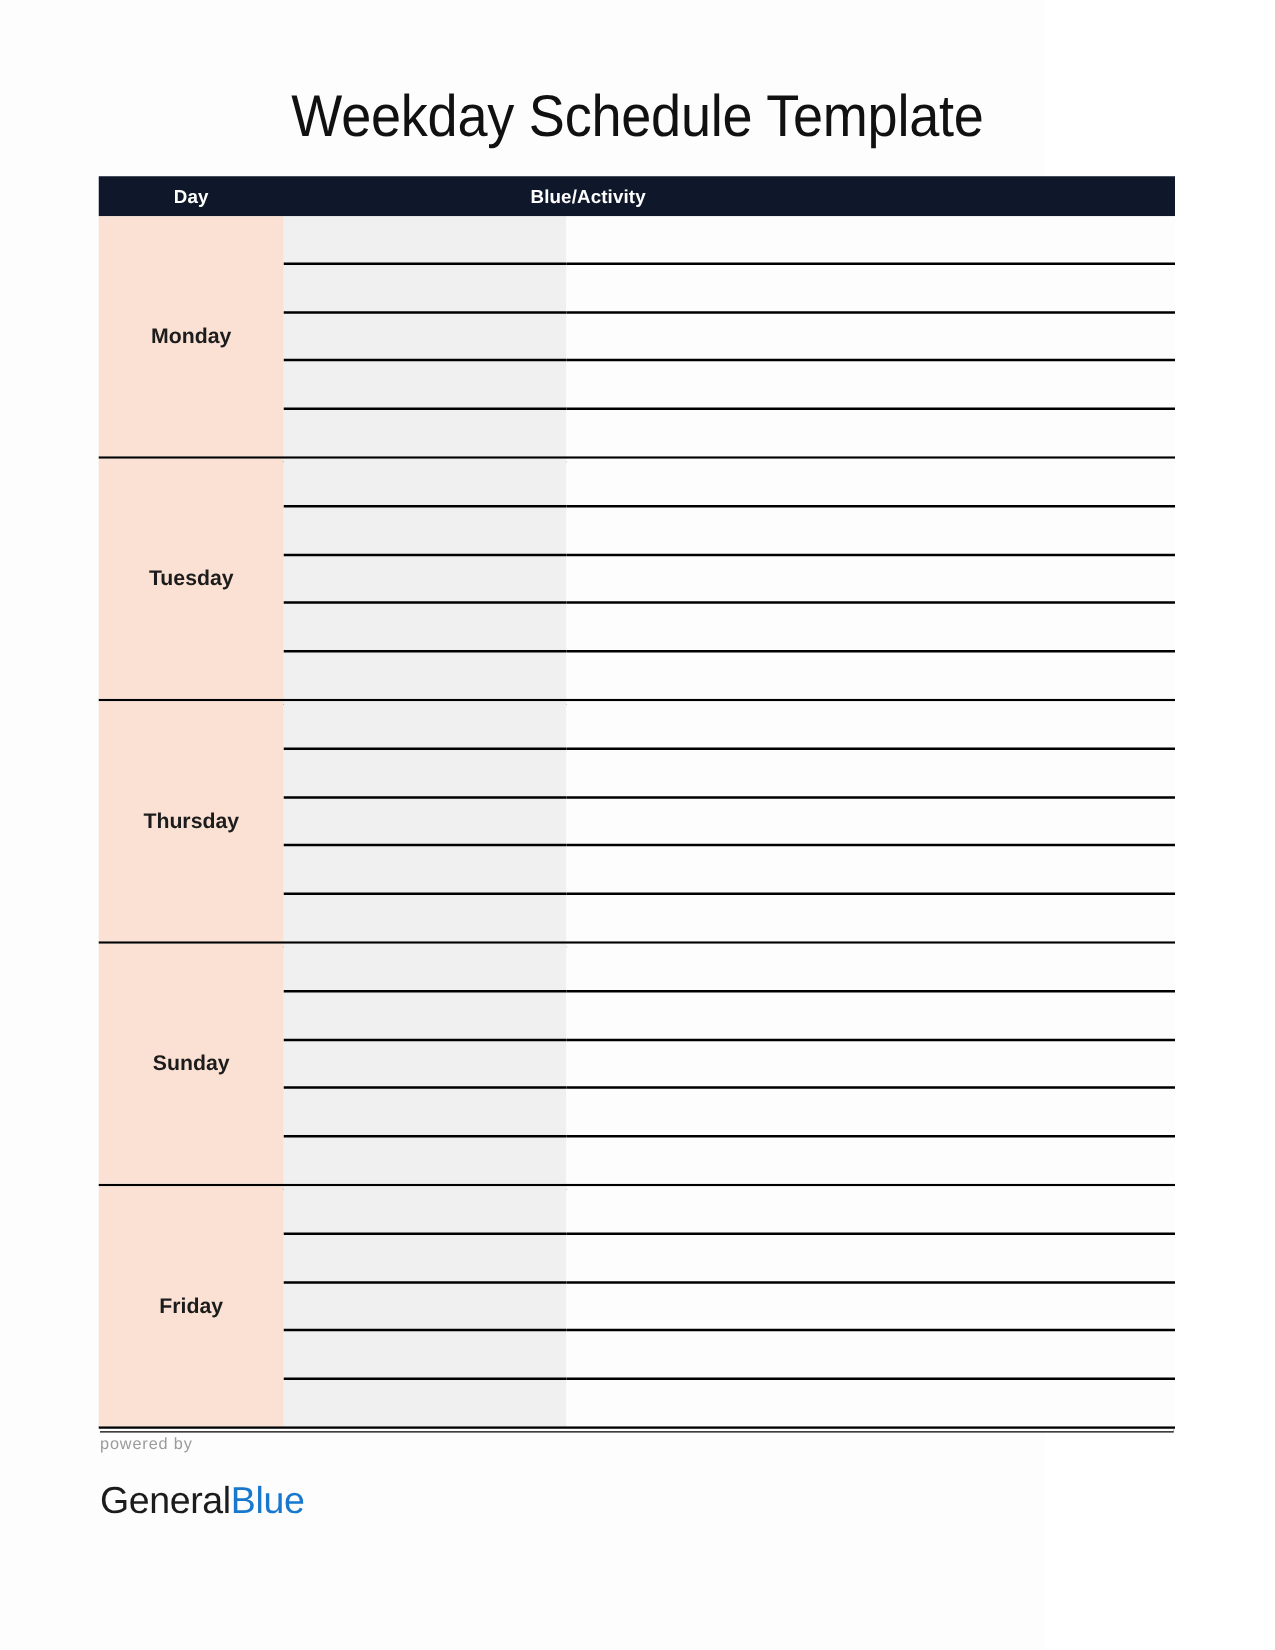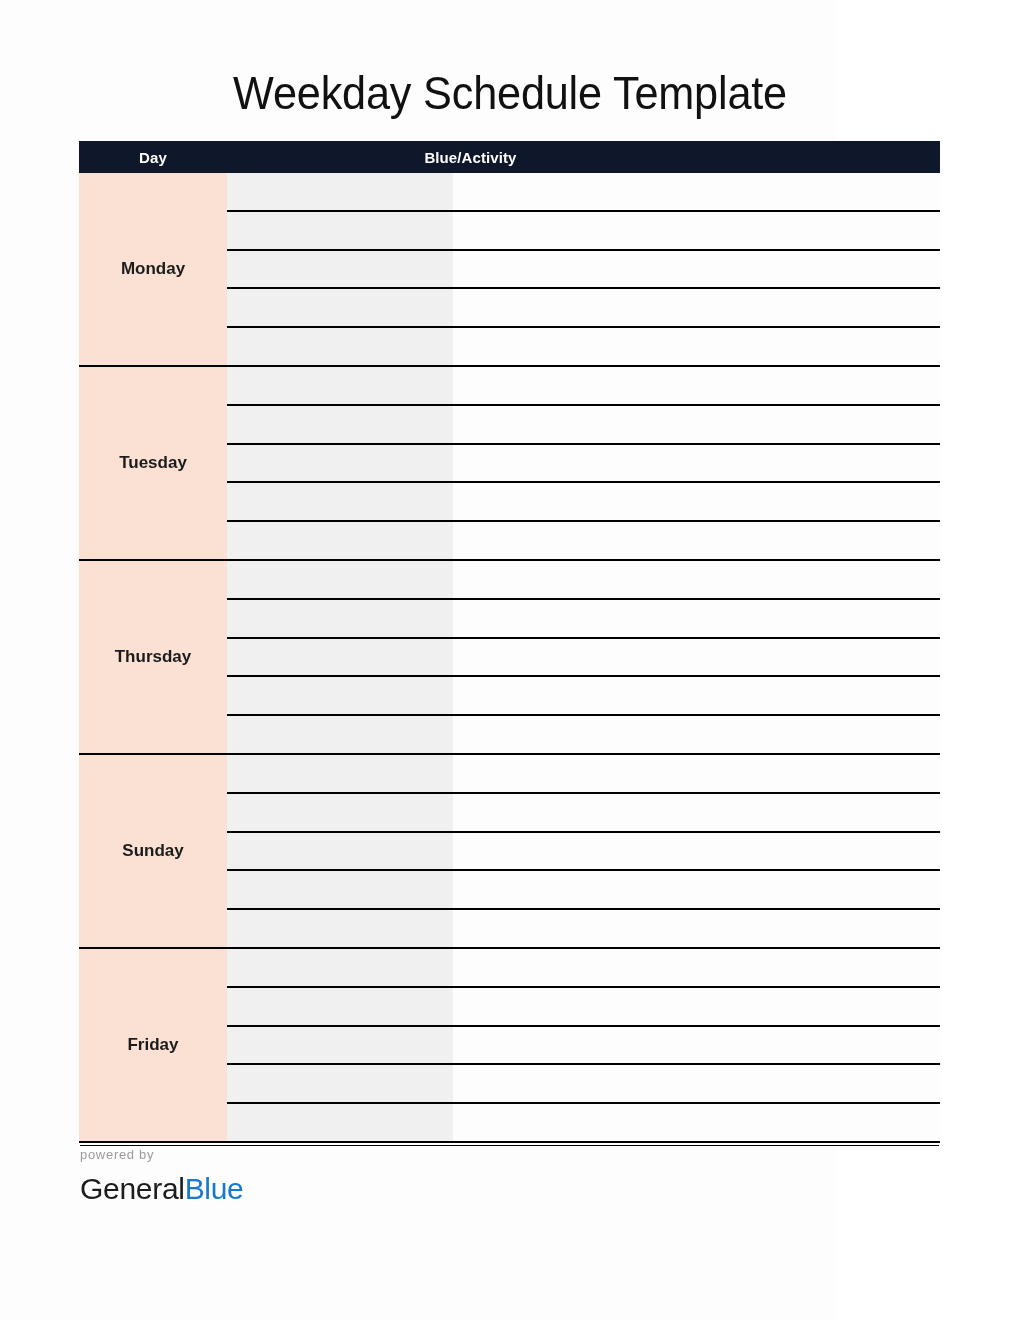--- a/index.html
+++ b/index.html
@@ -125,21 +125,21 @@
     top: 1147px;
     width: 320px;
   }
   .powered {
     font-size: 13px;
     color: #9b9b9b;
     letter-spacing: 0.7px;
     line-height: 16px;
   }
   .brand {
-    margin-top: 8px;
+    margin-top: 20px;
     font-size: 30px;
     line-height: 36px;
     letter-spacing: -0.3px;
   }
   .brand .g { color: #1c1c1c; }
   .brand .b { color: #1878ce; }
 </style>
 </head>
 <body>
 

